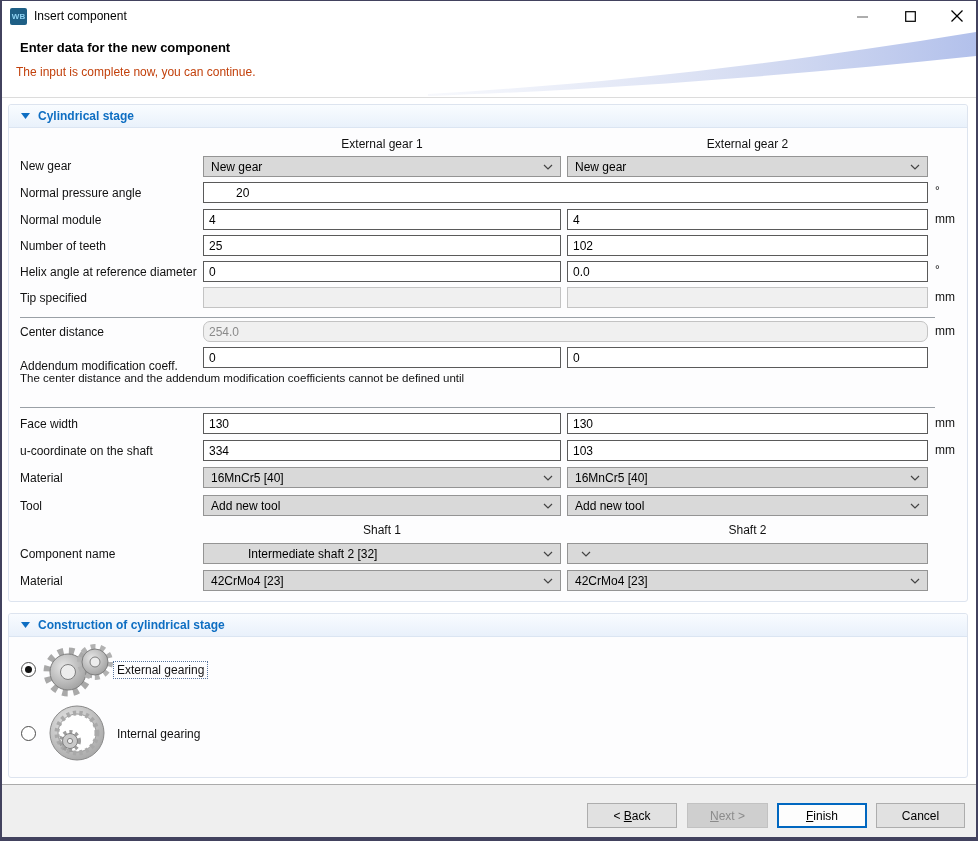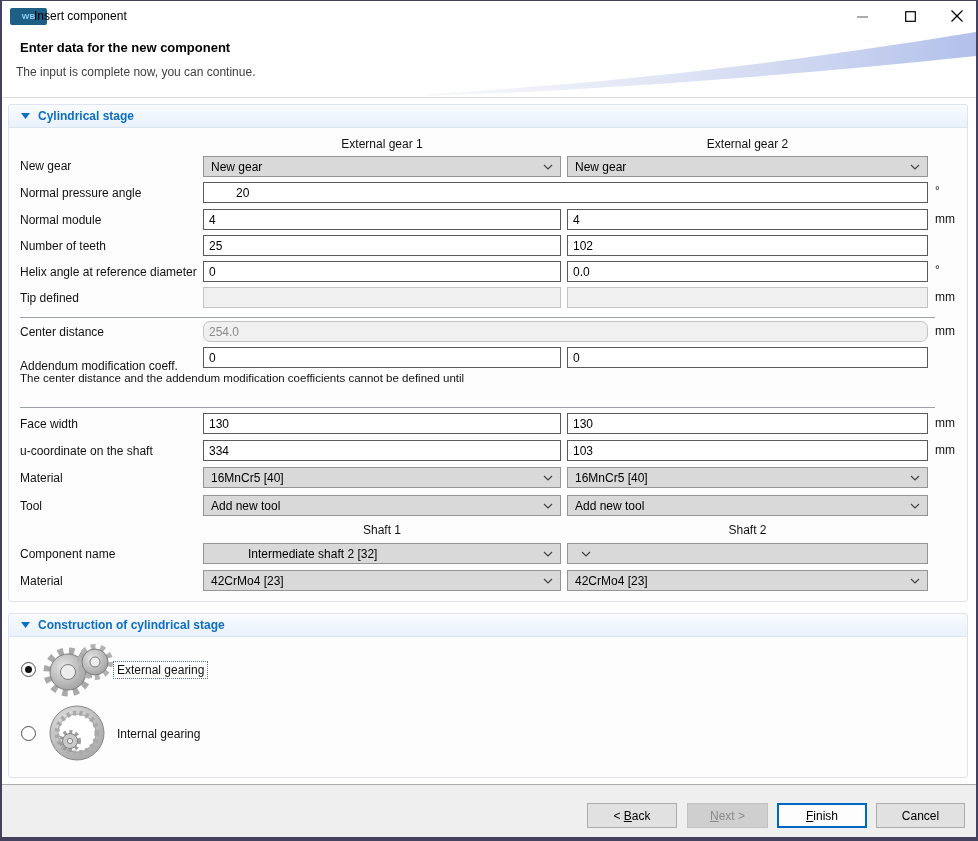--- a/index.html
+++ b/index.html
@@ -12,31 +12,31 @@
   }
   .win-border {
     position:absolute; inset:0; pointer-events:none; z-index:60;
     border-style:solid; border-color:#42425e;
     border-width:1px 2px 4px 2px;
   }
 
   
   .titlebar { position:absolute; left:0; top:0; width:978px; height:32px; background:#fff; }
   .app-icon {
-    position:absolute; left:10px; top:8px; width:37px; height:17px;
+    position:absolute; left:10px; top:8px; width:17px; height:17px;
     background:#1e5f85; color:#8ed2f2; font-size:8px; font-weight:bold;
     display:flex; align-items:center; justify-content:center; border-radius:2px;
   }
   .win-title { position:absolute; left:34px; top:9px; font-size:12px; color:#000; }
   .win-ctl { position:absolute; top:2px; width:34px; height:28px; display:flex; align-items:center; justify-content:center; cursor:default; }
   .ctl-min { left:845px; } .ctl-max { left:893px; } .ctl-close { left:940px; }
 
   
   .hdr-title { position:absolute; left:20px; top:40px; font-size:13px; font-weight:bold; color:#000; }
-  .hdr-sub { position:absolute; left:16px; top:65px; font-size:12px; color:#404040; }
+  .hdr-sub { position:absolute; left:16px; top:65px; font-size:12px; color:#c2410c; }
   .swoosh { position:absolute; right:2px; top:28px; }
   .content-topline { position:absolute; left:2px; top:97px; width:974px; height:1px; background:#dcdcdc; }
 
   
   .panel { position:absolute; left:8px; width:960px; border:1px solid #dde4ef; border-radius:3px; background:#fdfdfe; }
   .panel-head {
     position:absolute; left:0; top:0; width:100%; height:23px;
     background:linear-gradient(#f9fcff,#e9f1fb);
     border-bottom:1px solid #dbe5f2; border-radius:3px 3px 0 0;
     display:flex; align-items:center; cursor:default;
@@ -166,21 +166,21 @@
 
   <div class="flabel" style="top:239px;">Number of teeth</div>
   <input class="ti c1" style="top: 235px;" value="25">
   <input class="ti c2" style="top: 235px;" value="102">
 
   <div class="flabel" style="top:265px;">Helix angle at reference diameter</div>
   <input class="ti c1" style="top: 261px;" value="0">
   <input class="ti c2" style="top: 261px;" value="0.0">
   <div class="unit" style="top:263px;">°</div>
 
-  <div class="flabel" style="top:291px;">Tip defined</div>
+  <div class="flabel" style="top:291px;">Tip specified</div>
   <input class="ti c1" style="top: 287px;" disabled="">
   <input class="ti c2" style="top: 287px;" disabled="">
   <div class="unit" style="top:290px;">mm</div>
 
   <div class="sep" style="top:317px;"></div>
 
   <div class="flabel" style="top:325px;">Center distance</div>
   <input class="ti cfull" style="top: 321px; border-radius: 7px;" disabled="" value="254.0">
   <div class="unit" style="top:324px;">mm</div>
 

